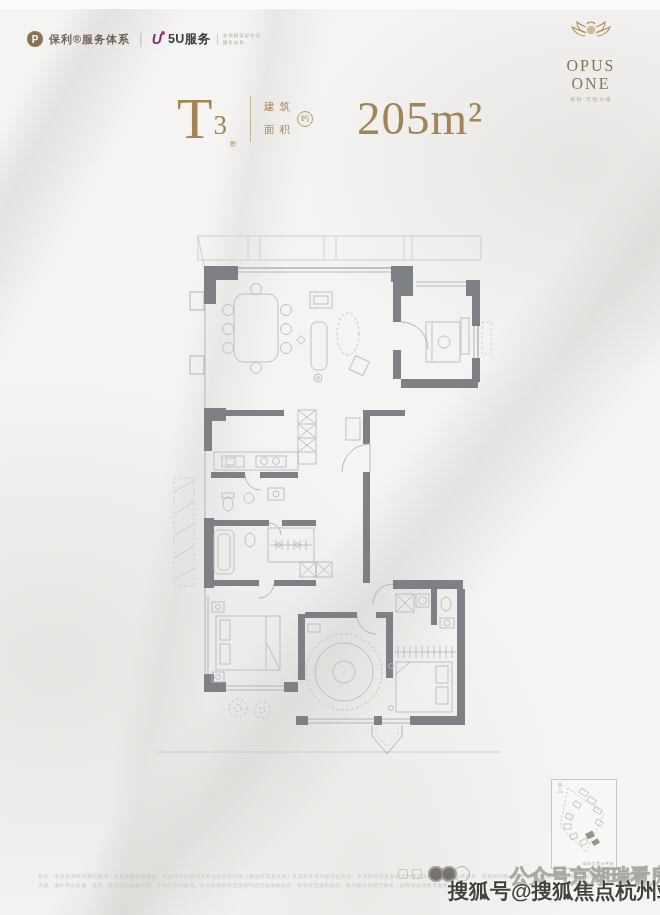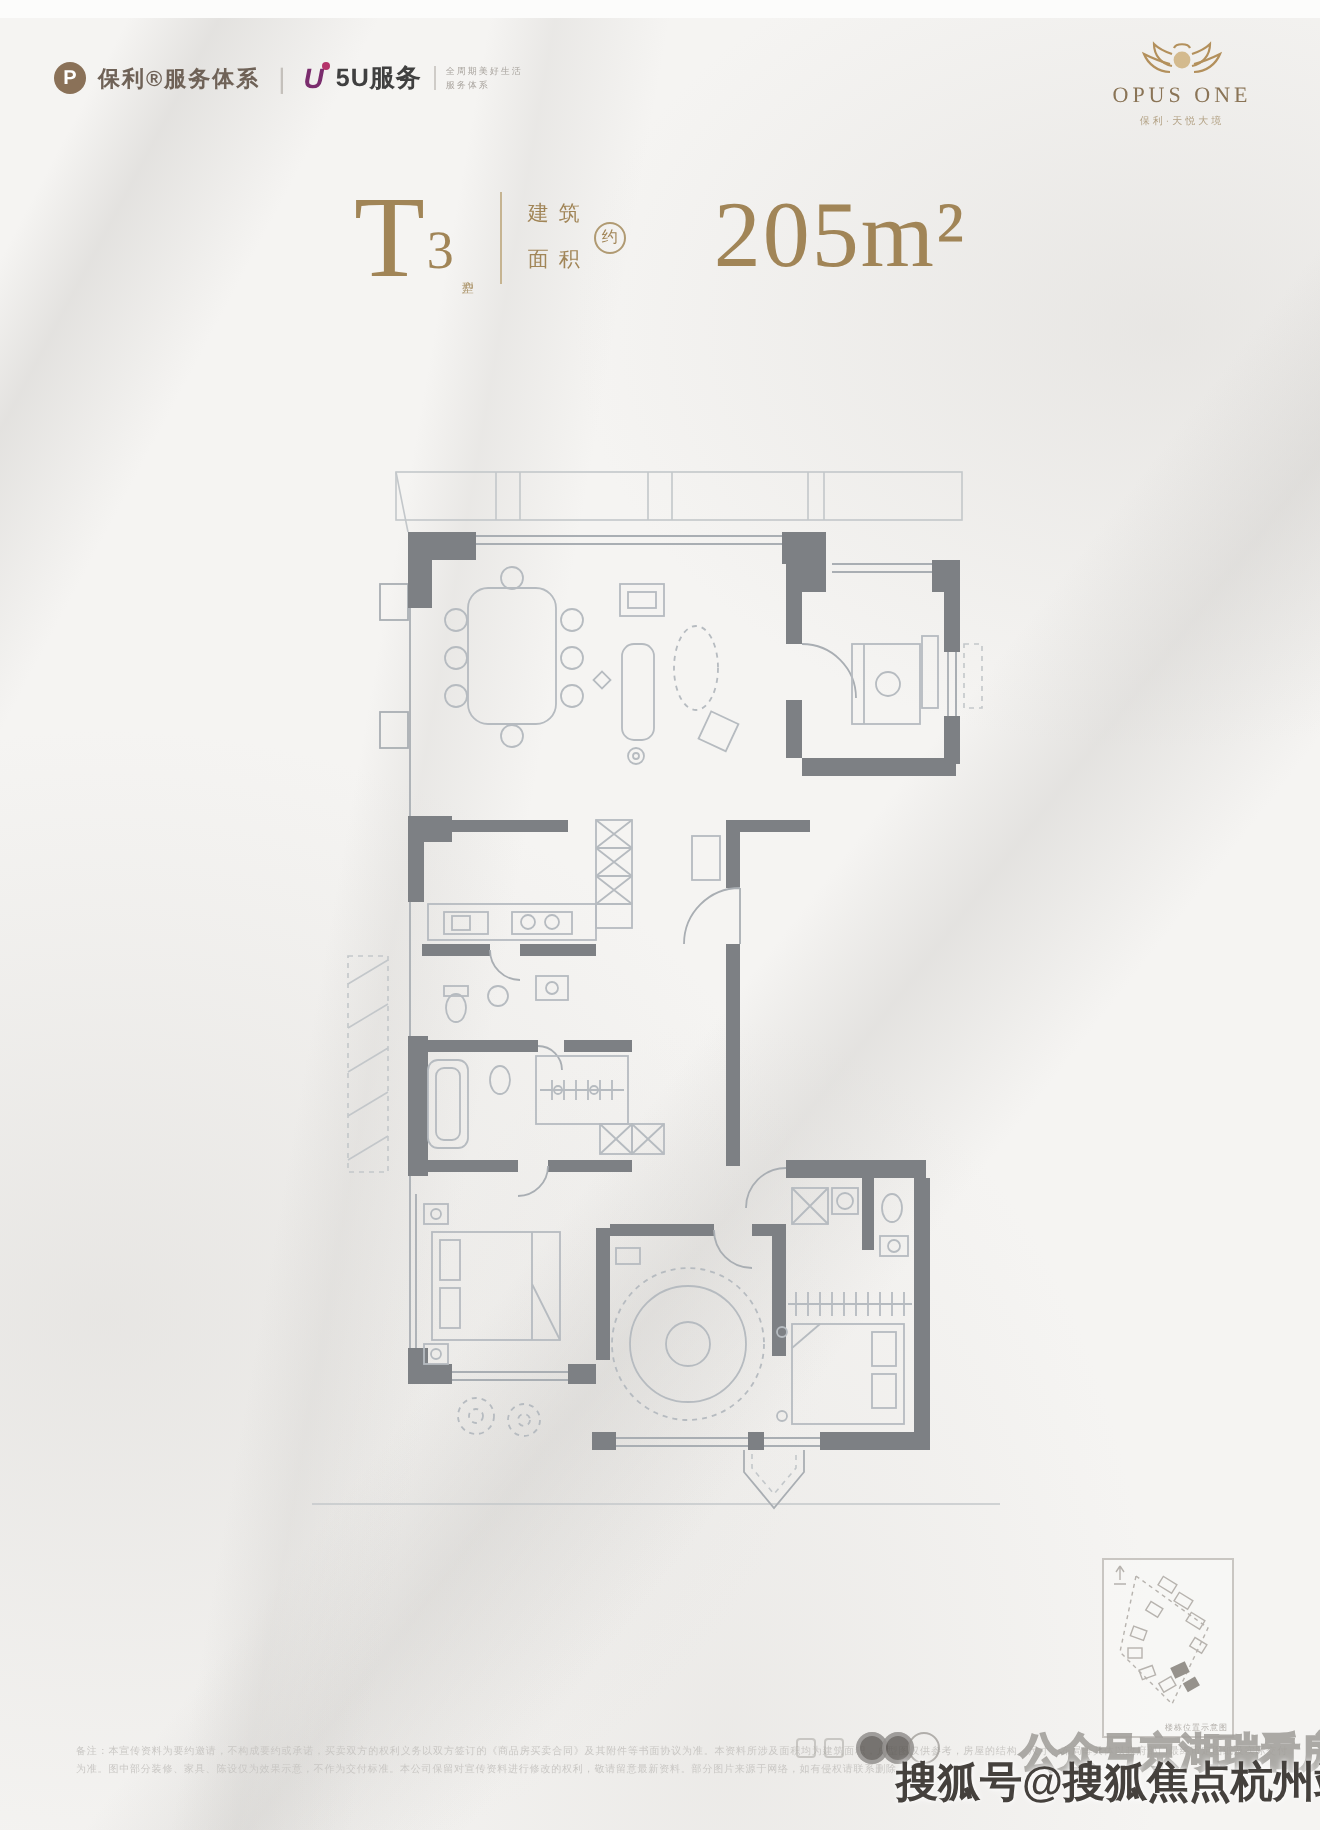--- a/index.html
+++ b/index.html
@@ -28,21 +28,21 @@
     font-size:10px;font-weight:bold;display:flex;align-items:center;justify-content:center;}
   .poly-text{font-size:11px;color:#6f6257;letter-spacing:1px;font-weight:bold;}
   .brand-sep{color:#c4c0bb;font-size:14px;margin:0 3px;font-weight:normal;}
   .fiveu-icon{font-size:14px;font-weight:bold;color:#7b2d6e;font-style:italic;position:relative;}
   .fiveu-icon i{position:absolute;right:-3px;top:0;width:4px;height:4px;border-radius:50%;background:#b5336a;font-style:normal;}
   .fiveu-text{font-size:12.5px;color:#404040;font-weight:bold;letter-spacing:.5px;}
   .fiveu-tag{border-left:1px solid #cfccc8;padding-left:5px;display:flex;flex-direction:column;gap:1px;}
   .fiveu-tag span{font-size:4.5px;color:#aaa59f;letter-spacing:1px;line-height:1.2;}
 
   .brand-right{left:548px;top:18px;width:86px;text-align:center;}
-  .opus-name{font-size:11px;color:#8a7456;letter-spacing:2px;margin-top:0;font-family:"Liberation Serif",serif;}
+  .opus-name{font-size:16px;color:#8a7456;letter-spacing:2px;margin-top:15px;font-family:"Liberation Serif",serif;}
   .opus-sub{font-size:5px;color:#b3a285;letter-spacing:1.5px;margin-top:3px;}
 
   
   .title-block{left:0;top:94px;width:100%;display:flex;flex-direction:column;align-items:center;color:#a18557;}
   .title-row{display:flex;align-items:center;}
   .t-letter{font-family:"Liberation Serif",serif;font-size:58px;line-height:.85;color:#a18557;}
   .t-num{font-family:"Liberation Serif",serif;font-size:27px;align-self:flex-end;margin:0 1px 2px 1px;}
   .t-tag{writing-mode:vertical-rl;text-orientation:upright;font-size:6px;letter-spacing:1px;
     color:#b09a72;align-self:flex-end;margin-bottom:6px;}
   .t-vline{width:1px;height:46px;background:#c6b491;margin:0 13px;}

